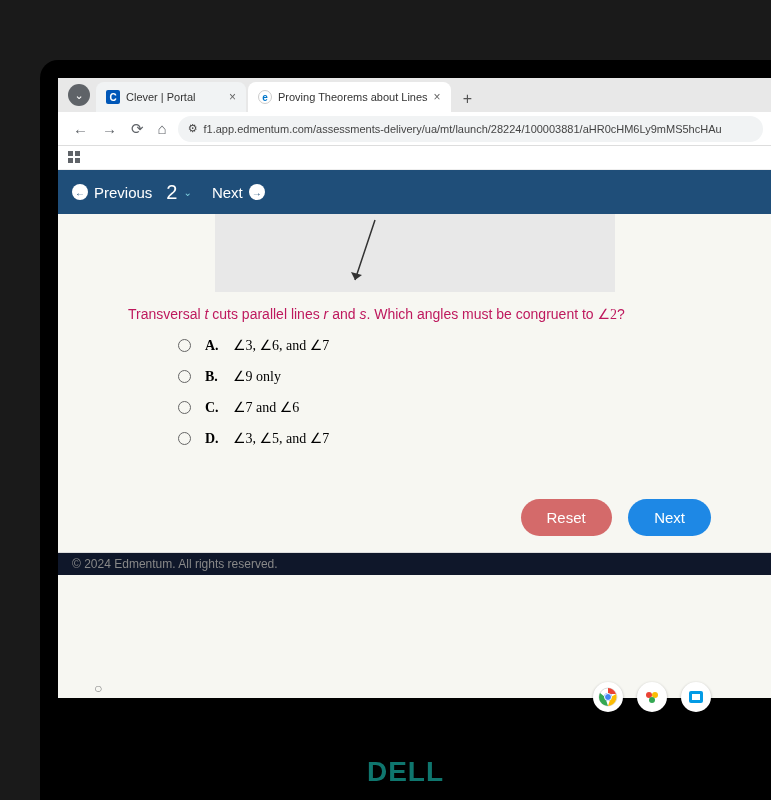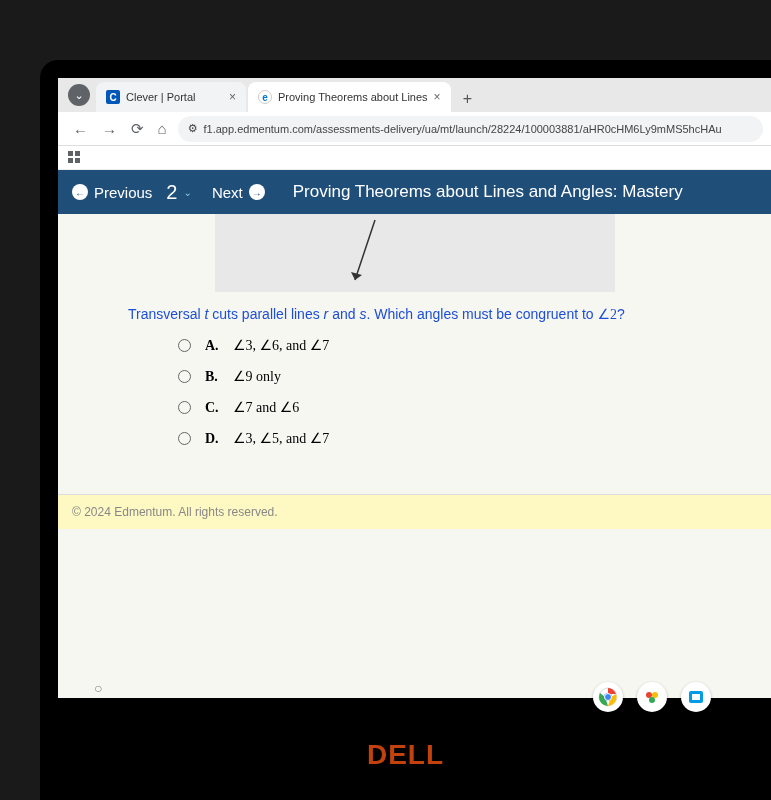--- a/index.html
+++ b/index.html
@@ -25,37 +25,37 @@
   .bluebar { background: #1f4e79; color: #fff; height: 44px; display: flex; align-items: center; padding: 0 14px; font-size: 15px; }
   .bluebar .prev { display: flex; align-items: center; }
   .bluebar .qnum { font-size: 20px; font-weight: 500; margin: 0 6px 0 14px; }
   .bluebar .caret { font-size: 10px; color: #7ecfe0; margin-right: 20px; }
   .bluebar .next { margin-right: 28px; display: flex; align-items: center; }
   .bluebar .title { font-size: 17px; }
   .content { flex: 1; background: #f7f7f2; padding: 0 0 0 0; position: relative; overflow: hidden;}
   .diagram-area { background: #e8e8e8; margin: 0 auto; width: 400px; height: 78px; position: relative; }
   .arrow-shape { position: absolute; left: 130px; top: 4px; }
   .question-block { padding: 14px 40px 12px 70px; }
-  .qtext { font-size: 14px; color: #1d4ed8; margin-bottom: 14px; }
+  .qtext { font-size: 14px; color: #be185d; margin-bottom: 14px; }
   .qtext .it { font-style: italic; }
   .angle { font-family: "Times New Roman", serif; }
   .options { padding-left: 50px; }
   .opt { display: flex; align-items: center; margin-bottom: 14px; font-size: 14px; }
   .radio { width: 13px; height: 13px; border: 1.5px solid #666; border-radius: 50%; margin-right: 14px; flex-shrink:0; }
   .opt .let { font-weight: bold; margin-right: 10px; font-family: "Times New Roman", serif; width: 18px; }
   .opt .txt { font-family: Liberation Serif, serif; }
   .btn-row { text-align: right; padding: 26px 60px 16px 0; }
   .pill-btn { display: inline-block; border-radius: 22px; padding: 10px 26px; font-size: 15px; color: #fff; margin-left: 12px; }
   .reset-btn { background: #d46a6a; }
   .next-btn { background: #1e88e5; }
-  .footer { background: #fef9c3; border-top: 1px solid #ddd; padding: 10px 14px; font-size: 12px; color: #888; margin-top: 21px; }
+  .footer { background: #0f172a; border-top: 1px solid #ddd; padding: 4px 14px; font-size: 12px; color: #888; }
   .chrome-shelf { position: absolute; bottom: 104px; left: 54px; color: #888; font-size: 14px; }
   .shelf-icons { position: absolute; bottom: 88px; right: 60px; display: flex; gap: 14px; }
   .shelf-icons .ic { width: 30px; height: 30px; border-radius: 50%; background: #fff; display: flex; align-items:center; justify-content:center; box-shadow: 0 1px 3px rgba(0,0,0,.3); font-size: 14px; }
-  .dell { position: absolute; bottom: 29px; left: 50%; transform: translateX(-50%); color: #c2410c; font-family: Arial; font-size: 28px; letter-spacing: 1px; font-weight: 600; }
+  .dell { position: absolute; bottom: 12px; left: 50%; transform: translateX(-50%); color: #0f766e; font-family: Arial; font-size: 28px; letter-spacing: 1px; font-weight: 600; }
 </style>
 </head>
 <body>
 
 <div class="laptop-frame">
   <div class="screen">
 
     <div class="tab-strip">
       <div class="tab-launcher">⌄</div>
       <div class="tab">
@@ -95,21 +95,20 @@
       <div class="prev">
         <span style="background:#fff;color:#1f4e79;border-radius:50%;width:16px;height:16px;display:inline-flex;align-items:center;justify-content:center;font-size:10px;margin-right:6px;">←</span>
         <span>Previous</span>
       </div>
       <span class="qnum">2</span>
       <span class="caret">⌄</span>
       <div class="next">
         <span>Next</span>
         <span style="background:#fff;color:#1f4e79;border-radius:50%;width:16px;height:16px;display:inline-flex;align-items:center;justify-content:center;font-size:10px;margin-left:6px;">→</span>
       </div>
-      <span class="title">Proving Theorems about Lines and Angles: Mastery</span>
     </div>
 
     <div class="content">
       <div class="diagram-area">
         <svg class="arrow-shape" width="40" height="74">
           <line x1="30" y1="2" x2="10" y2="62" stroke="#333" stroke-width="1.5"></line>
           <polygon points="10,62 6,54 17,57" fill="#333"></polygon>
         </svg>
       </div>
 
@@ -135,20 +134,24 @@
             <span class="txt angle">∠7 and ∠6</span>
           </div>
           <div class="opt">
             <span class="radio"></span>
             <span class="let">D.</span>
             <span class="txt angle">∠3, ∠5, and ∠7</span>
           </div>
         </div>
       </div>
 
+      <div class="btn-row">
+        <span class="pill-btn reset-btn">Reset</span>
+        <span class="pill-btn next-btn">Next</span>
+      </div>
 
       <div class="footer">© 2024 Edmentum. All rights reserved.</div>
     </div>
   </div>
 
   <div class="chrome-shelf">○</div>
 
   <div class="shelf-icons">
     <div class="ic">
       <svg width="20" height="20" viewBox="0 0 20 20">

